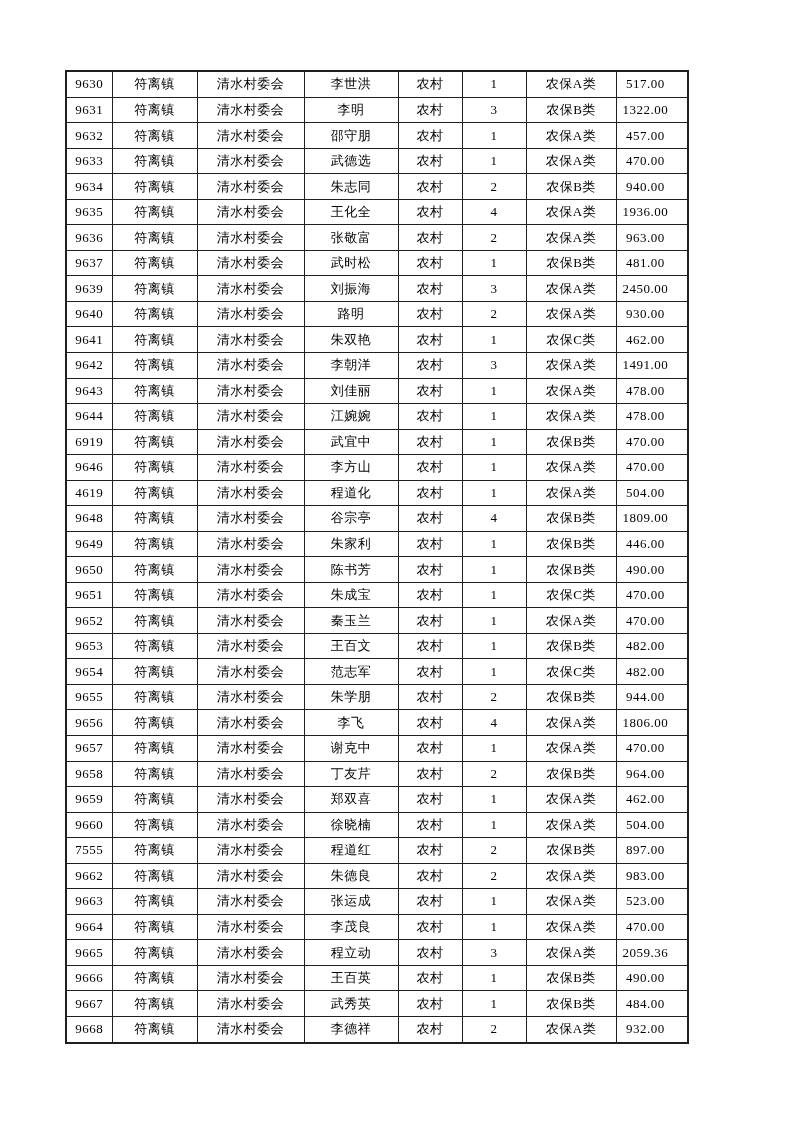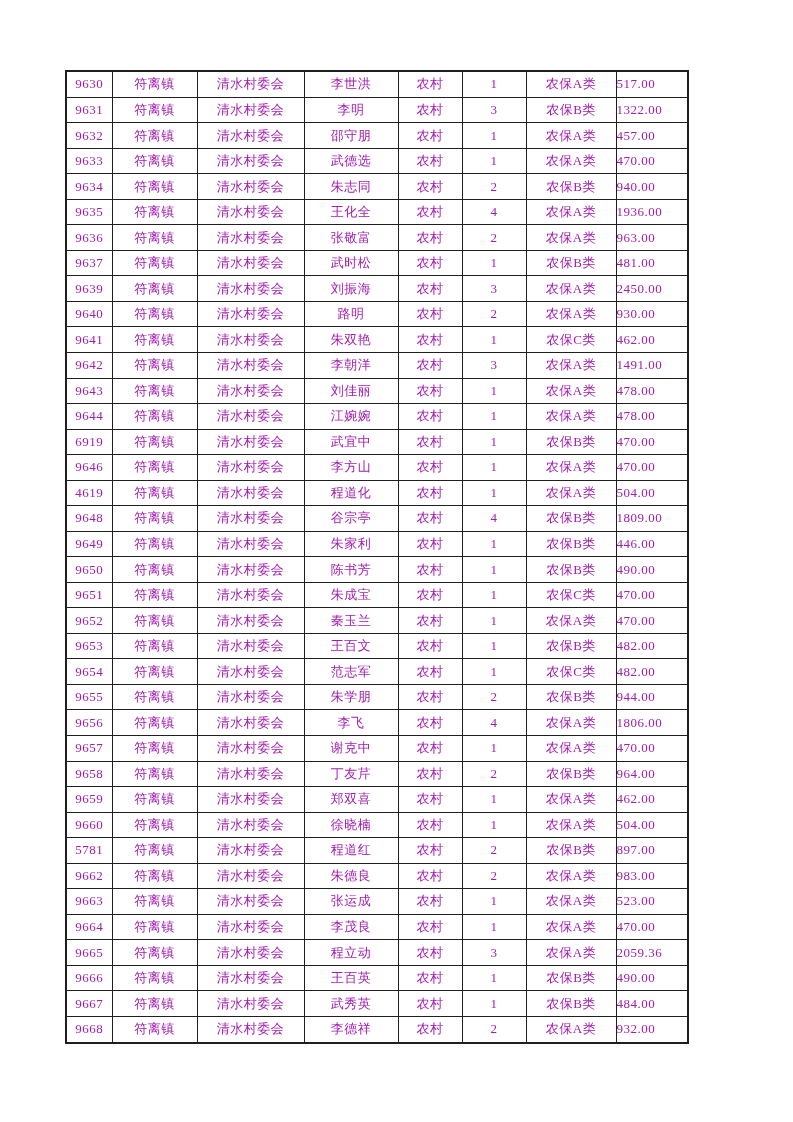--- a/index.html
+++ b/index.html
@@ -24,33 +24,33 @@
   table.data-table {
     position: absolute;
     left: 65px;
     top: 70px;
     width: 622px;
     height: 974px;
     border-collapse: collapse;
     table-layout: fixed;
     border: 2px solid #1f1f1f;
     font-size: 13px;
-    color: #a21caf;
+    color: #000000;
   }
   table.data-table td {
     border: 1px solid #1f1f1f;
     text-align: center;
     vertical-align: middle;
     padding: 0;
     overflow: hidden;
     white-space: nowrap;
     letter-spacing: 0.5px;
   }
   table.data-table td.col-7 {
-    text-align: left;
+    text-align: center;
     padding-right: 13px;
   }
   col.c0 { width: 46px; }
   col.c1 { width: 85px; }
   col.c2 { width: 107px; }
   col.c3 { width: 94px; }
   col.c4 { width: 64px; }
   col.c5 { width: 64px; }
   col.c6 { width: 90px; }
   col.c7 { width: 72px; }
@@ -365,21 +365,21 @@
           <td class="col-0">9660</td>
           <td class="col-1">符离镇</td>
           <td class="col-2">清水村委会</td>
           <td class="col-3">徐晓楠</td>
           <td class="col-4">农村</td>
           <td class="col-5">1</td>
           <td class="col-6">农保A类</td>
           <td class="col-7">504.00</td>
         </tr>
         <tr>
-          <td class="col-0">5781</td>
+          <td class="col-0">7555</td>
           <td class="col-1">符离镇</td>
           <td class="col-2">清水村委会</td>
           <td class="col-3">程道红</td>
           <td class="col-4">农村</td>
           <td class="col-5">2</td>
           <td class="col-6">农保B类</td>
           <td class="col-7">897.00</td>
         </tr>
         <tr>
           <td class="col-0">9662</td>

